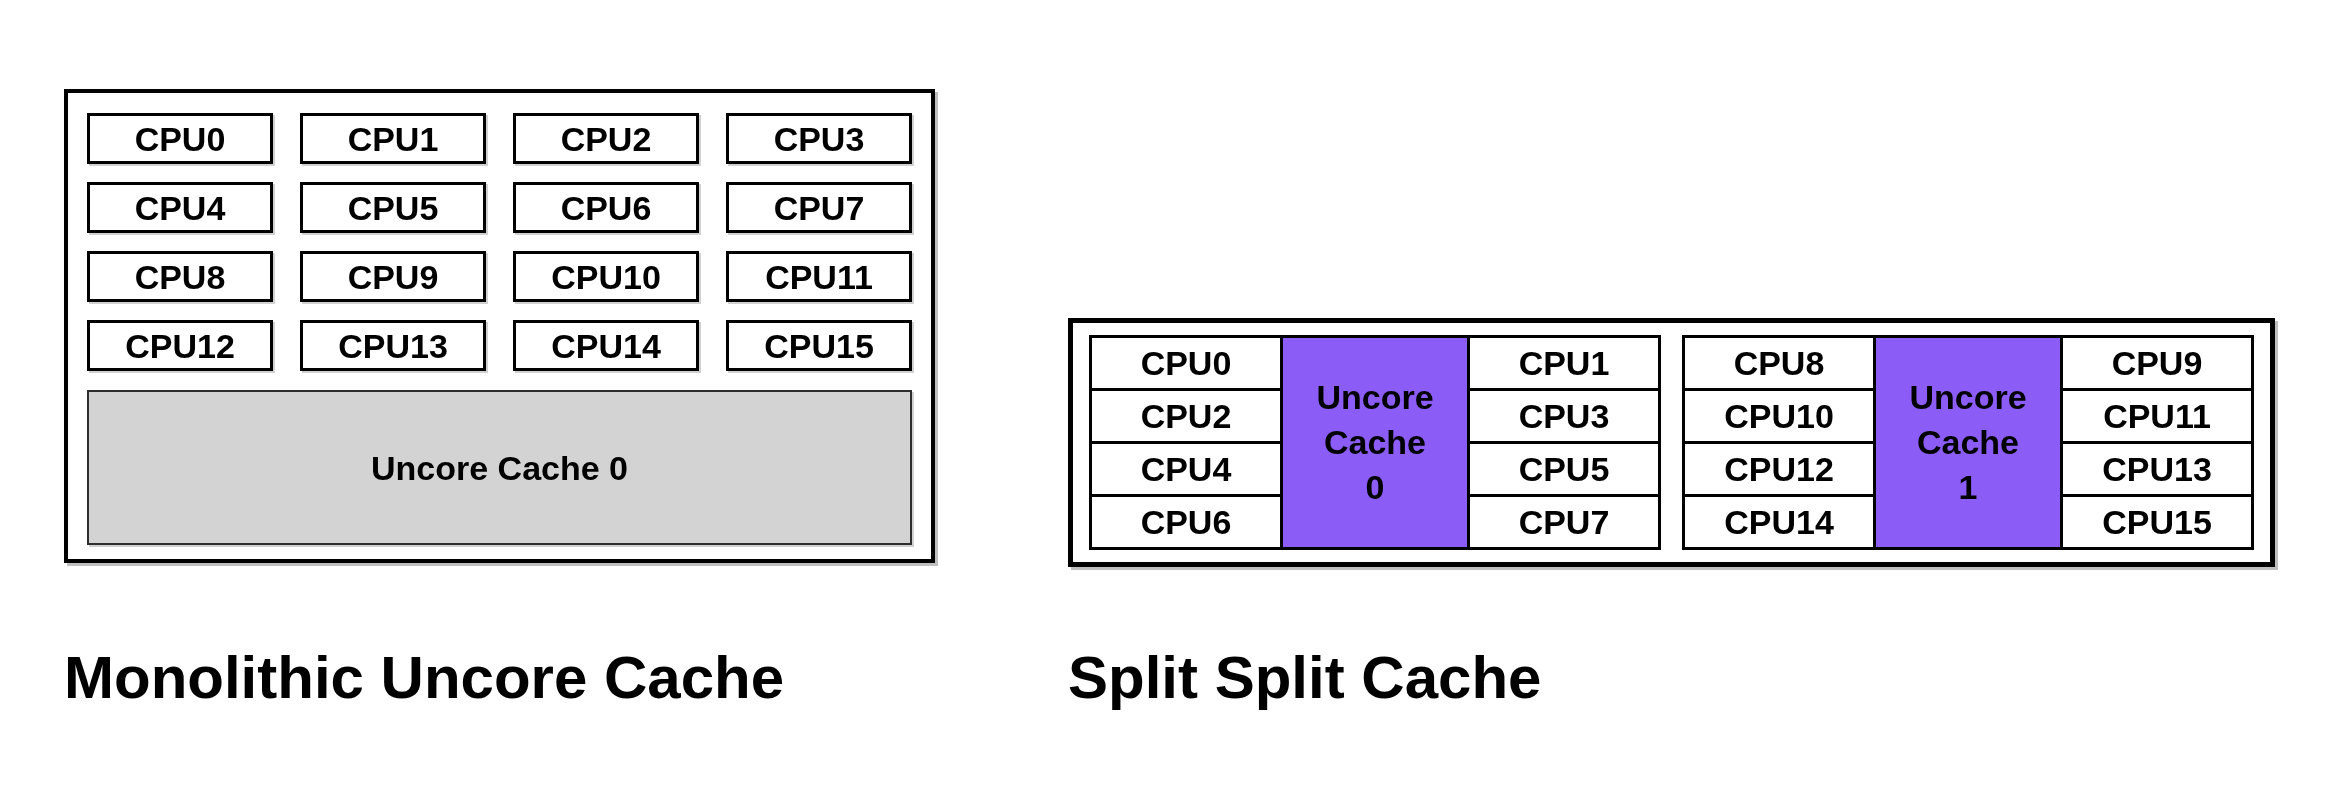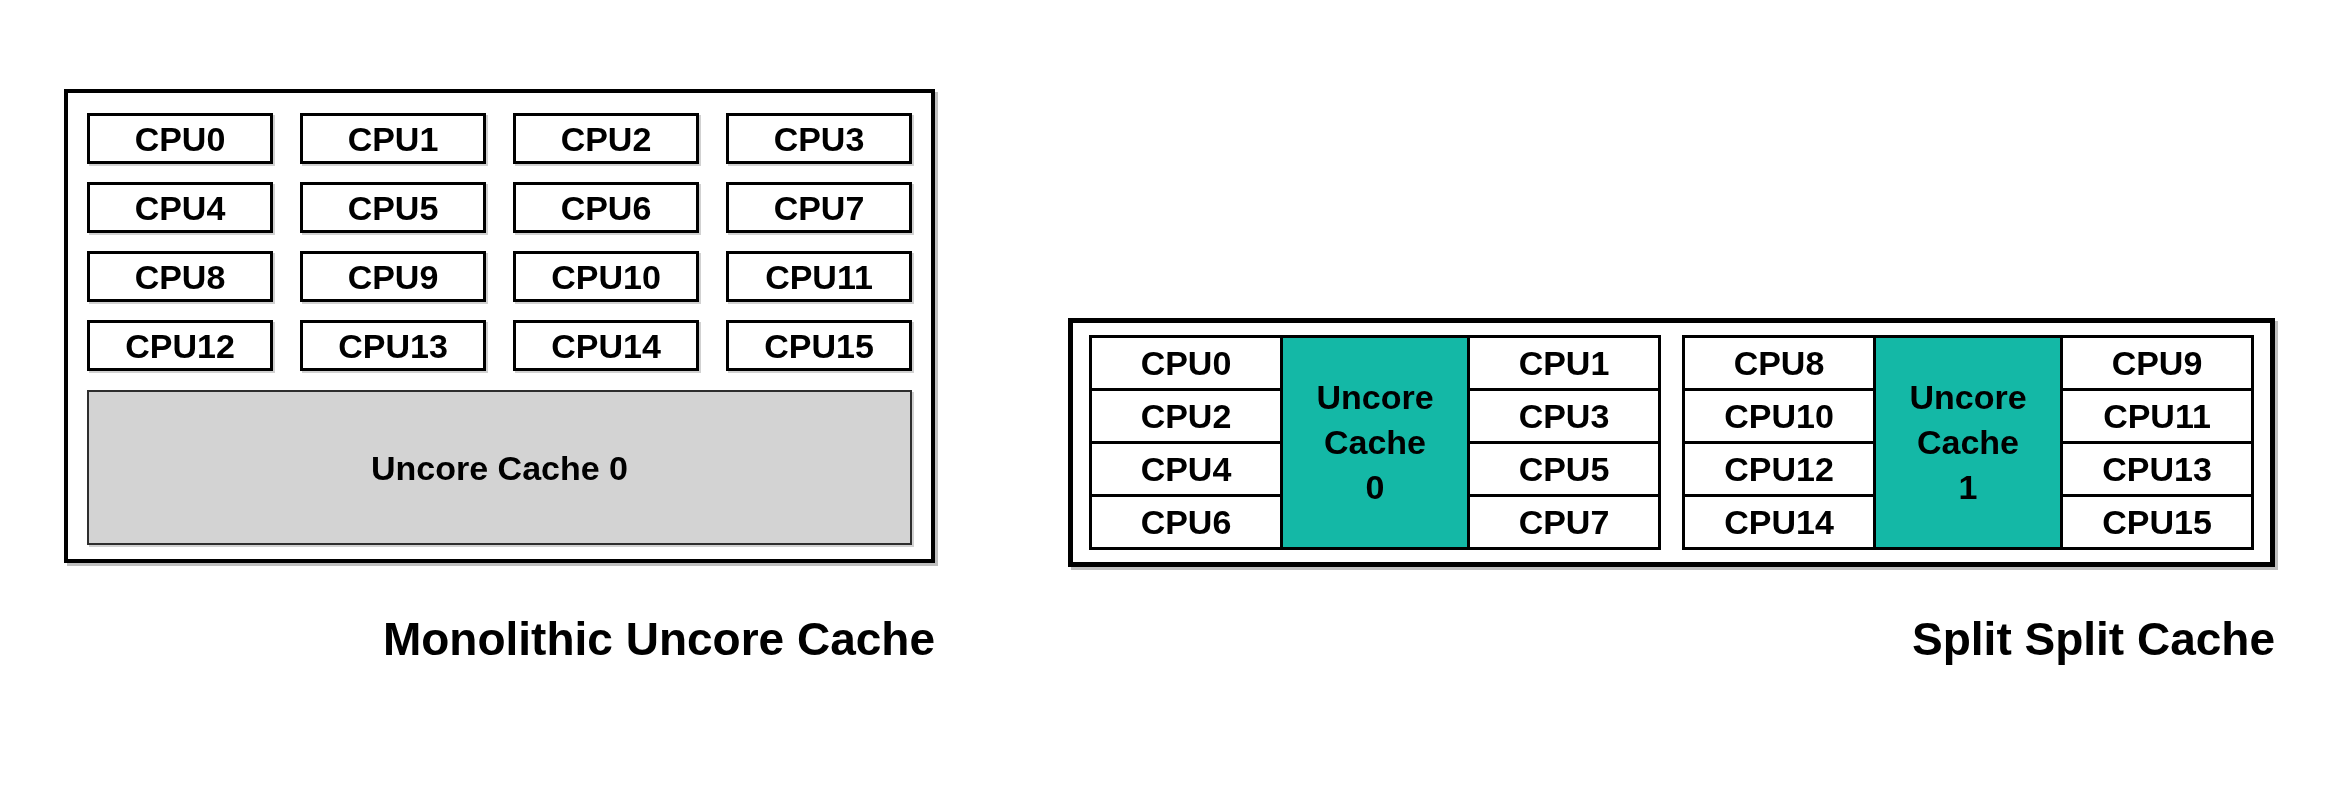--- a/index.html
+++ b/index.html
@@ -92,32 +92,32 @@
     padding: 0;
     text-align: center;
     vertical-align: middle;
     font-weight: bold;
     font-size: 34px;
     line-height: 1;
     background: #ffffff;
   }
   .split-table td.cache-cell {
     width: 184px;
-    background: #14b8a6;
+    background: #8b5cf6;
     white-space: pre-line;
     line-height: 1.32;
   }
 
   
   .caption {
     position: absolute;
-    top: 616px;
-    text-align: right;
+    top: 648px;
+    text-align: left;
     font-weight: bold;
-    font-size: 46px;
+    font-size: 60px;
     line-height: 1;
   }
   .caption-mono  { left: 64px;   width: 871px;  }
   .caption-split { left: 1068px; width: 1207px; }
 </style>
 </head>
 <body>
 
 <div class="mono-box">
   <div class="cpu-grid">

